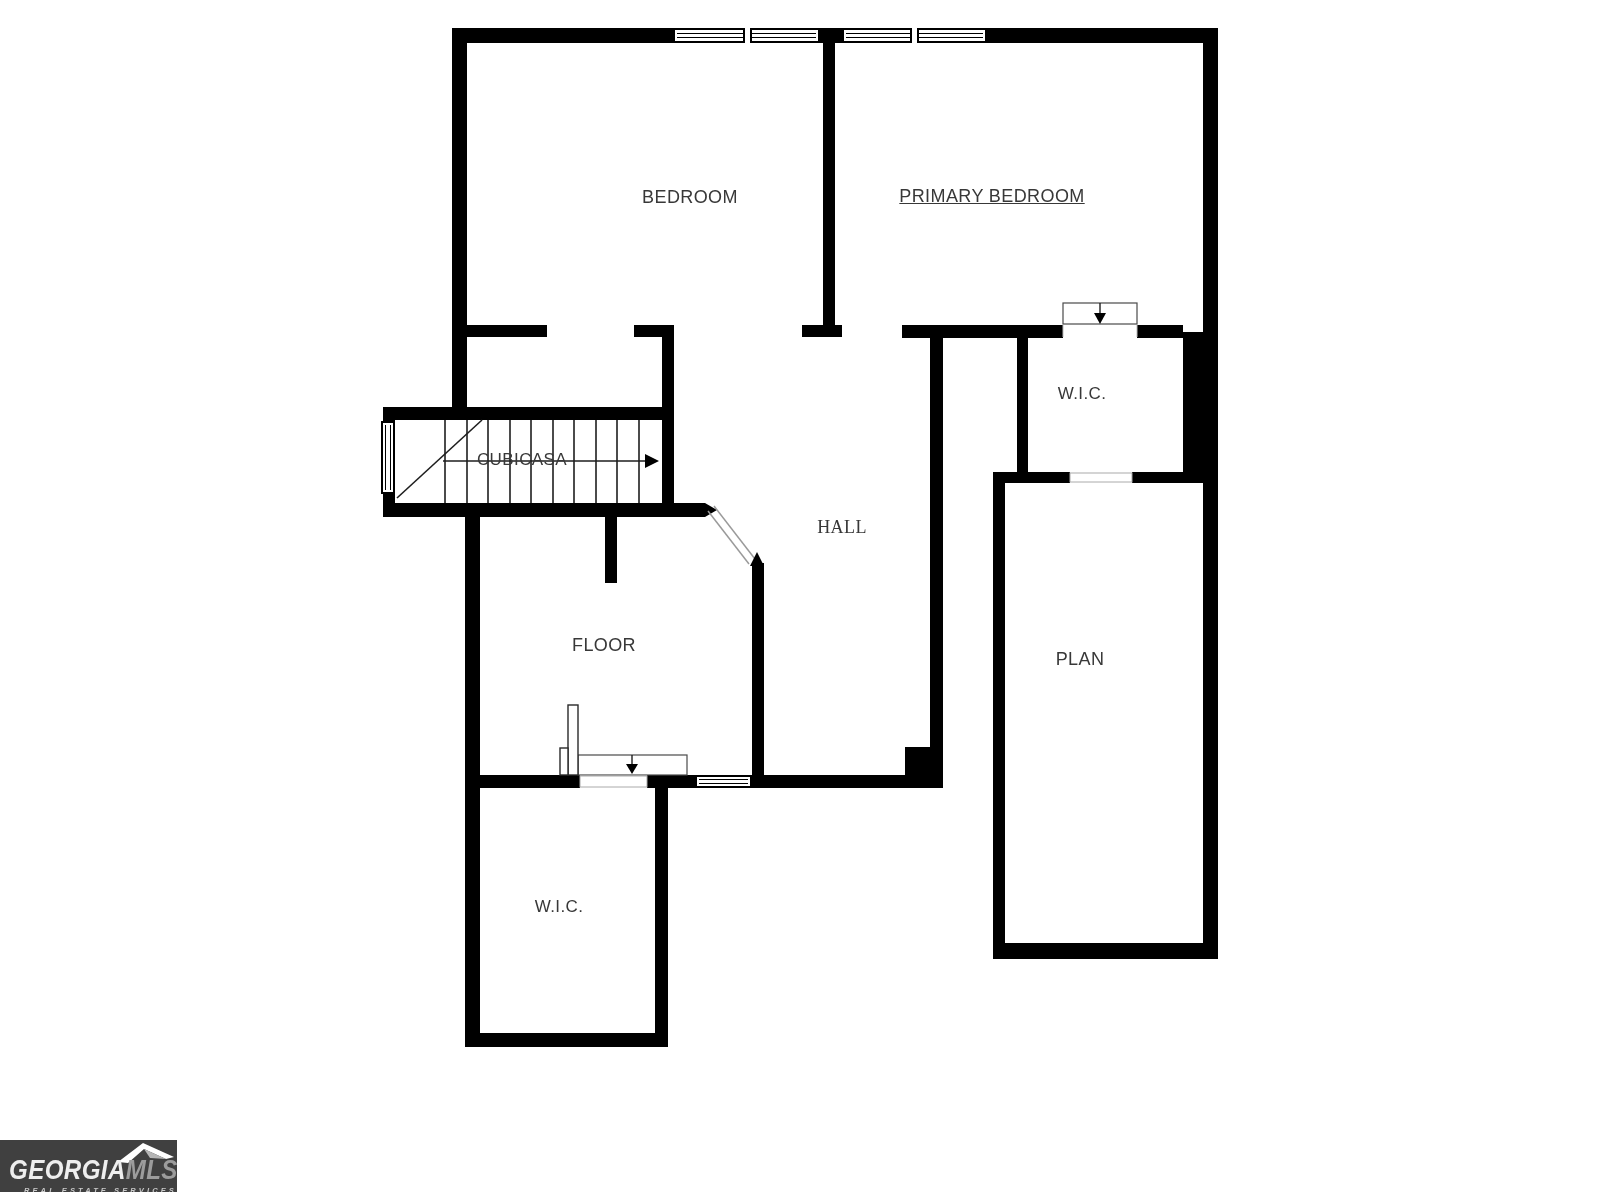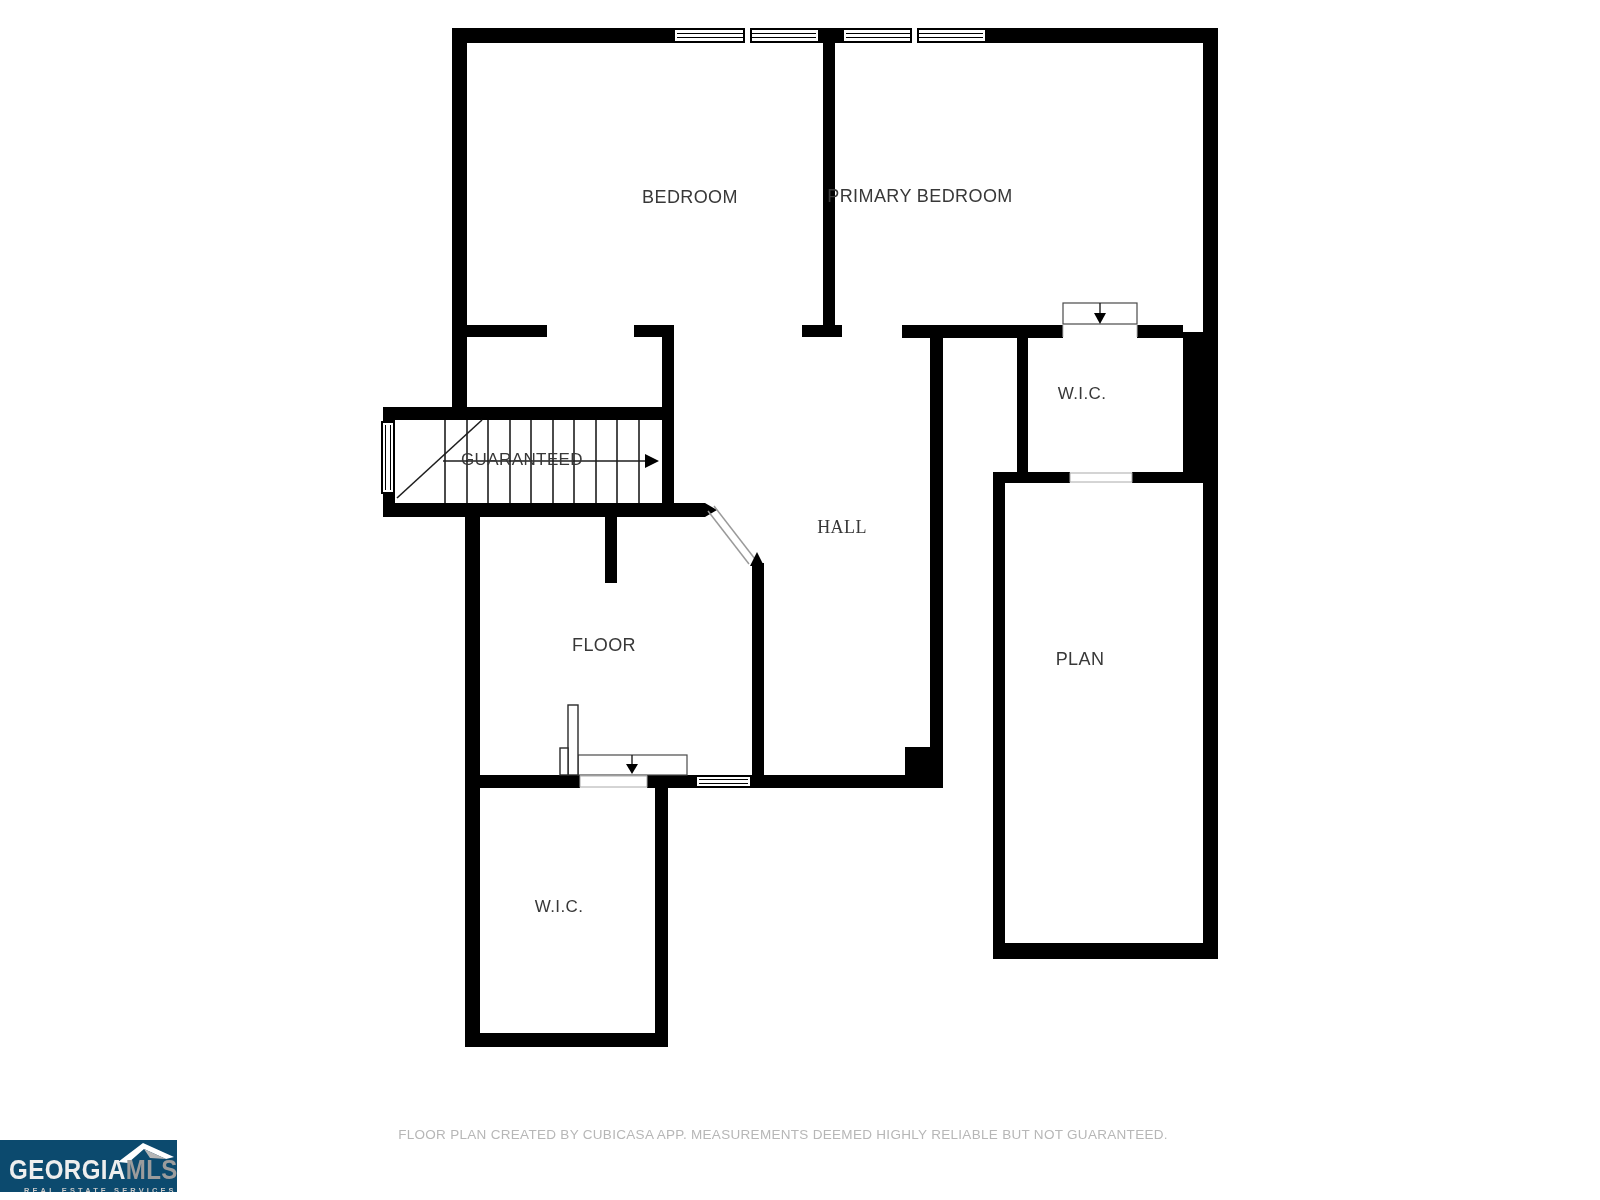--- a/index.html
+++ b/index.html
@@ -10,21 +10,21 @@
        font-size:18px;line-height:1;color:#383838;letter-spacing:.4px;white-space:nowrap;}
   .lbl.sm{font-size:17px;}
   .win{position:absolute;background:#fff;border:2px solid #000;box-sizing:border-box;}
   .wline{position:absolute;left:2px;right:2px;height:1px;background:#000;}
   .wlinev{position:absolute;top:2px;bottom:2px;width:1px;background:#000;}
   .wdiv{position:absolute;top:-2px;bottom:-2px;width:5px;background:#fff;
         border-left:2px solid #000;border-right:2px solid #000;}
   svg.overlay{position:absolute;left:0;top:0;}
   #footer{position:absolute;left:0;right:34px;top:1127px;text-align:center;
           font-size:13.5px;color:#b7b7b7;letter-spacing:.3px;}
-  #logo{position:absolute;left:0;top:1140px;width:177px;height:52px;background:#0c4a6e;overflow:hidden;}
+  #logo{position:absolute;left:0;top:1140px;width:177px;height:52px;background:#404040;overflow:hidden;font-style:italic;}
   #logo .brand{position:absolute;left:9px;top:14px;font-size:28px;font-weight:bold;
                transform:scaleX(.86);transform-origin:left center;white-space:nowrap;letter-spacing:.5px;}
   #logo .georgia{color:#eeeeee;}
   #logo .mls{color:#9c9c9c;}
   #logo .tagline{position:absolute;left:24px;top:46px;font-size:7.5px;font-weight:bold;
                  letter-spacing:3.1px;color:#c9c9c9;white-space:nowrap;}
 </style>
 </head>
 <body>
 
@@ -129,29 +129,28 @@
       <rect x="1070" y="473" width="62" height="9" fill="#fff" stroke="#aaaaaa" stroke-width="1"></rect>
     </g>
 
     <g fill="#fff" stroke="#2a2a2a" stroke-width="1.4">
       <rect x="568" y="705" width="10" height="70"></rect>
       <rect x="560" y="748" width="8" height="27"></rect>
     </g>
   </svg>
 
   <div class="lbl" style="left:670px;top:197px;margin-left:20px;">BEDROOM</div>
-  <div class="lbl" style="left:920px;top:196px;">PRIMARY BEDROOM</div>
+  <div class="lbl" style="left:992px;top:196px;text-decoration:underline;">PRIMARY BEDROOM</div>
   <div class="lbl sm" style="left:1082px;top:393px;">W.I.C.</div>
-  <div class="lbl sm" style="left:522px;top:459px;">GUARANTEED</div>
+  <div class="lbl sm" style="left:522px;top:459px;">CUBICASA</div>
   <div class="lbl" style="left:842px;top:527px;font-family:Liberation Serif, serif;">HALL</div>
   <div class="lbl" style="left:604px;top:645px;">FLOOR</div>
   <div class="lbl" style="left:1080px;top:659px;">PLAN</div>
   <div class="lbl sm" style="left:559px;top:906px;">W.I.C.</div>
 
-  <div id="footer">FLOOR PLAN CREATED BY CUBICASA APP. MEASUREMENTS DEEMED HIGHLY RELIABLE BUT NOT GUARANTEED.</div>
 
   <div id="logo">
     <svg width="177" height="60" viewBox="0 0 177 60" style="position:absolute;left:0;top:0;">
       <polygon points="118,22 143,3 174,17 166,19 144,9 128,23" fill="#ffffff"></polygon>
       <polygon points="144,9 166,19 150,18" fill="#b5b5b5"></polygon>
     </svg>
     <div class="brand"><span class="georgia">GEORGIA</span><span class="mls">MLS</span></div>
     <div class="tagline">REAL ESTATE SERVICES</div>
   </div>
 

